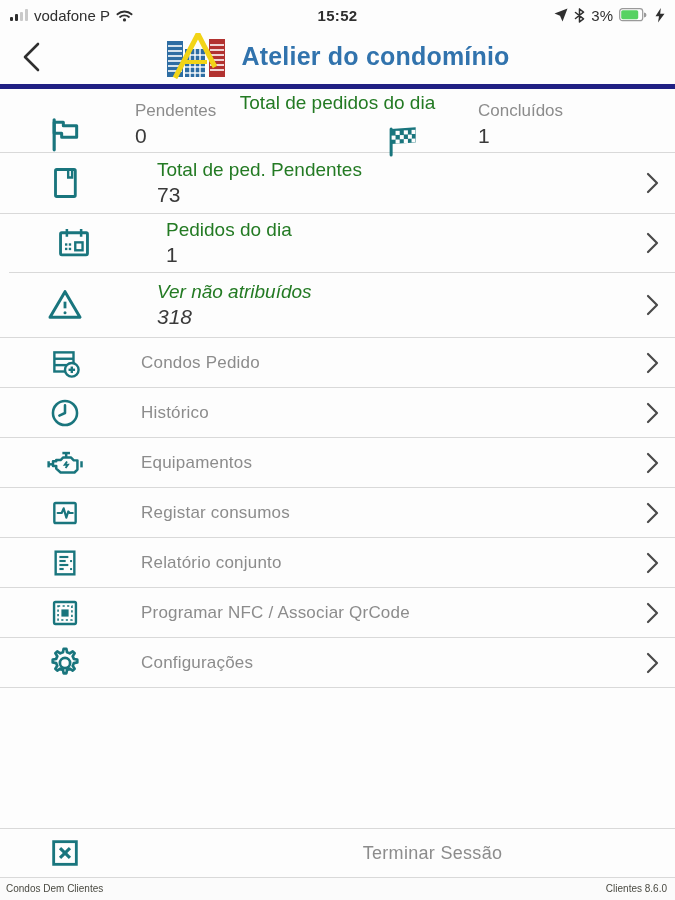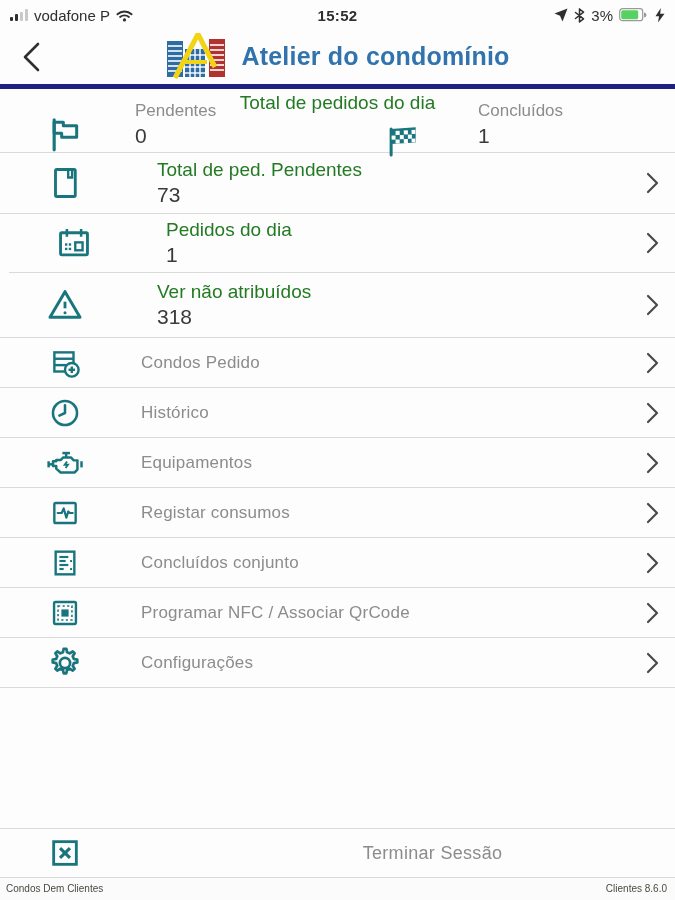--- a/index.html
+++ b/index.html
@@ -43,21 +43,21 @@
   .sgroup{position:absolute;top:12px;}
   .sgroup .slabel{font-size:17px;color:var(--gray);}
   .sgroup .sval{font-size:21px;color:var(--dark);margin-top:3px;}
   .sg-pending{left:135px;}
   .sg-done{left:478px;}
 
   .statrow{flex:0 0 auto;justify-content:space-between;}
   .statrow .content{flex:1;display:flex;flex-direction:column;justify-content:center;padding-left:27px;gap:2px;}
   .statrow .g-title{font-size:19px;color:var(--green);}
   .statrow .g-val{font-size:21px;color:var(--dark);}
-  .h61{height:61px;} .h59{height:59px;margin-left:9px;} .h65{height:65px;}
+  .h61{height:61px;} .h59{height:59px;margin-left:9px;} .h65{height:65px;font-style:italic;}
 
   .menurow{height:50px;flex:0 0 auto;cursor:pointer;}
   .menurow .mlabel{flex:1;font-size:17px;color:var(--gray);padding-left:11px;letter-spacing:.2px;}
 
   .spacer{flex:1 1 auto;background:#fdfdfd;}
 
   .logoutrow{height:50px;flex:0 0 auto;position:relative;display:flex;align-items:center;
     border-top:1px solid var(--div);border-bottom:1px solid var(--div);background:#fdfdfd;cursor:pointer;}
   .logoutrow .llabel{flex:1;text-align:center;font-size:18px;color:var(--gray);padding-left:60px;letter-spacing:.3px;}
 
@@ -321,21 +321,21 @@
         <line x1="7.8" y1="7.5" x2="14.5" y2="7.5" stroke-width="1.6"></line>
         <line x1="7.8" y1="10.5" x2="12.5" y2="10.5" stroke-width="1.6"></line>
         <line x1="7.8" y1="13.5" x2="14.5" y2="13.5" stroke-width="1.6"></line>
         <line x1="7.8" y1="16.5" x2="11" y2="16.5" stroke-width="1.6"></line>
         <g fill="currentColor" stroke="none">
           <rect x="15.8" y="9.8" width="1.5" height="1.5"></rect>
             <rect x="15.8" y="15.8" width="1.5" height="1.5"></rect>
         </g>
       </svg>
     </div>
-    <div class="mlabel">Concluídos conjunto</div>
+    <div class="mlabel">Relatório conjunto</div>
     <span class="chev">
       <svg width="13" height="22" viewBox="0 0 13 22">
           <polyline points="2,2 11,11 2,20" fill="none" stroke="#4a4a4a" stroke-width="2.2" stroke-linecap="round" stroke-linejoin="round"></polyline>
         </svg>
     </span>
   </div>
 
   <div class="row menurow">
     <div class="iconcol icon-teal">
       <svg width="32" height="32" viewBox="0 0 24 24" fill="none" stroke="currentColor" stroke-width="1.8">

